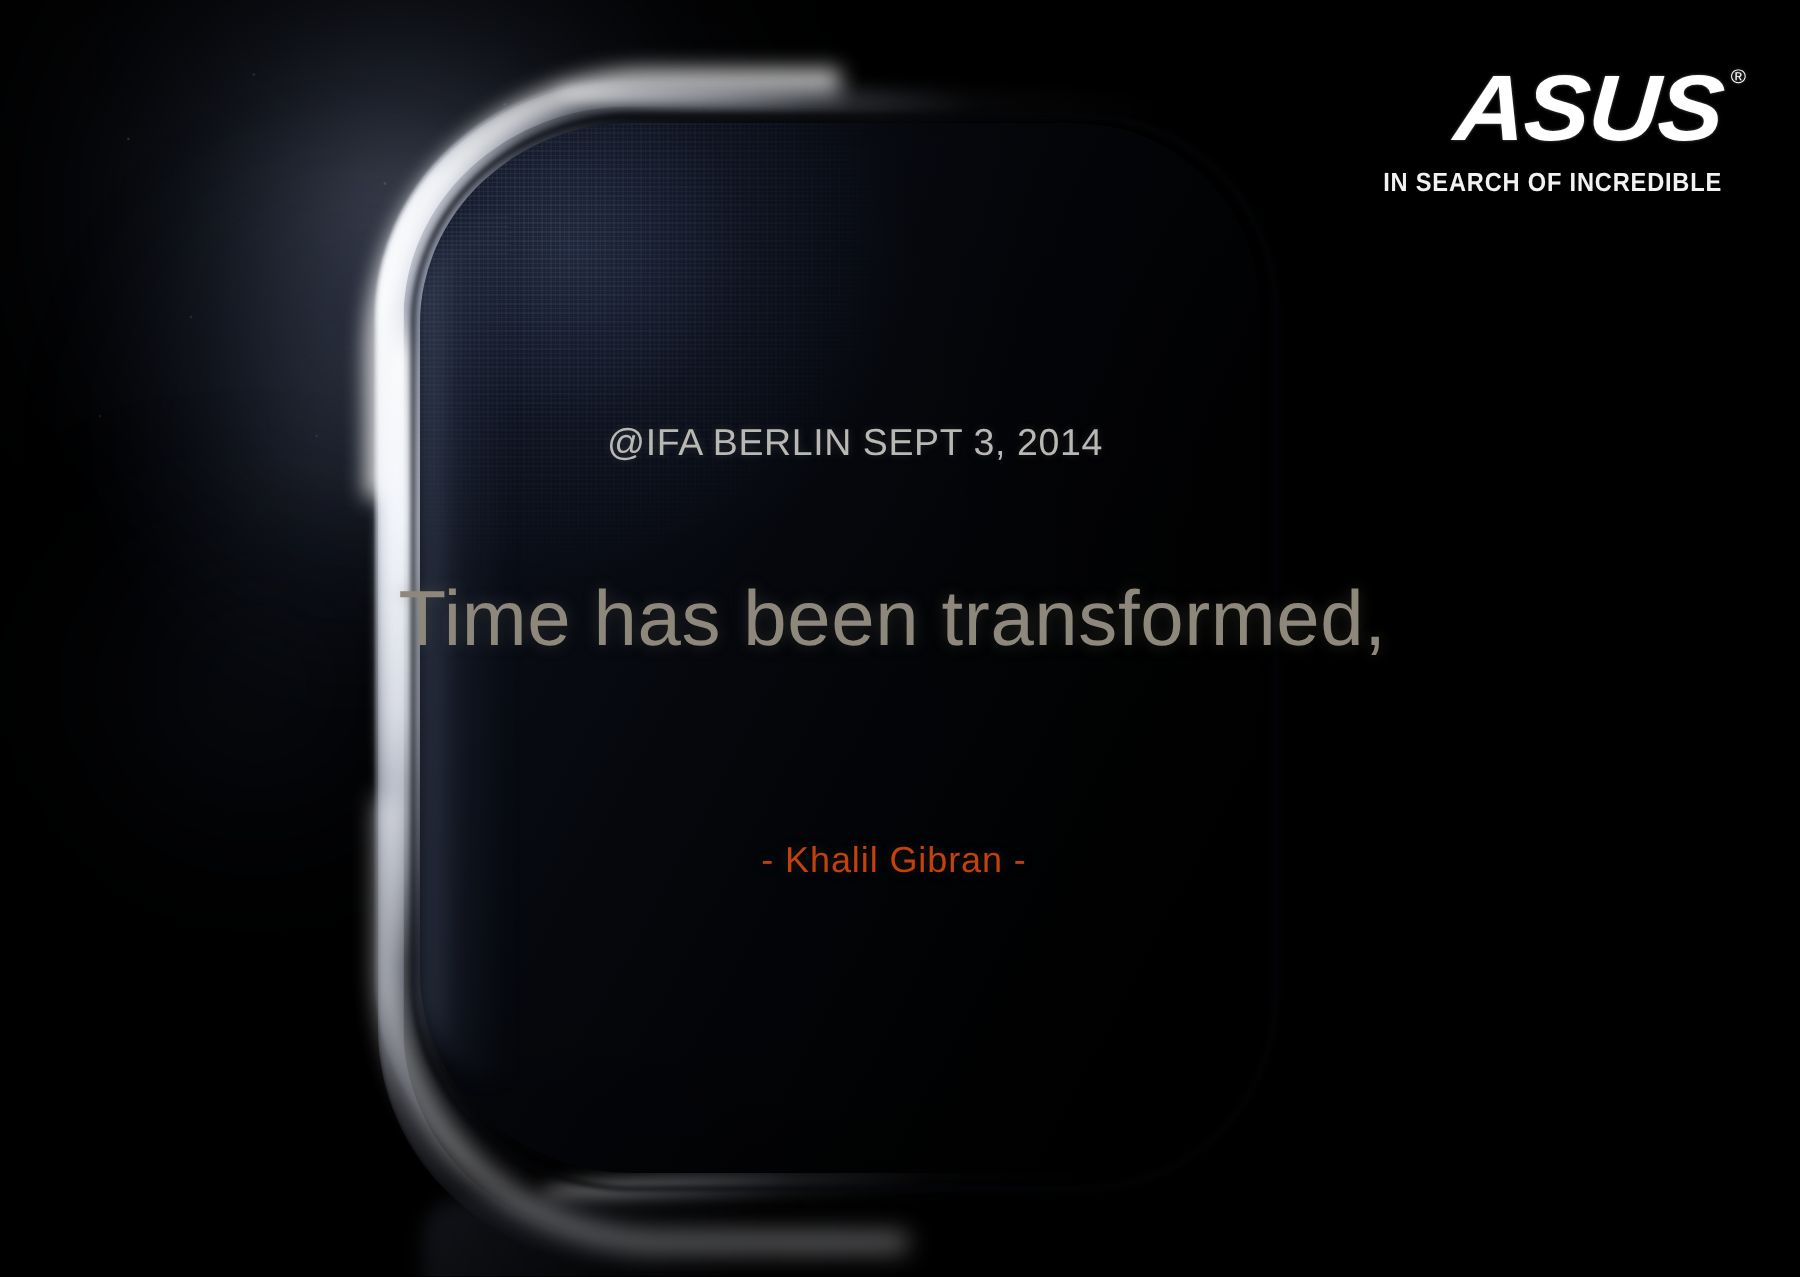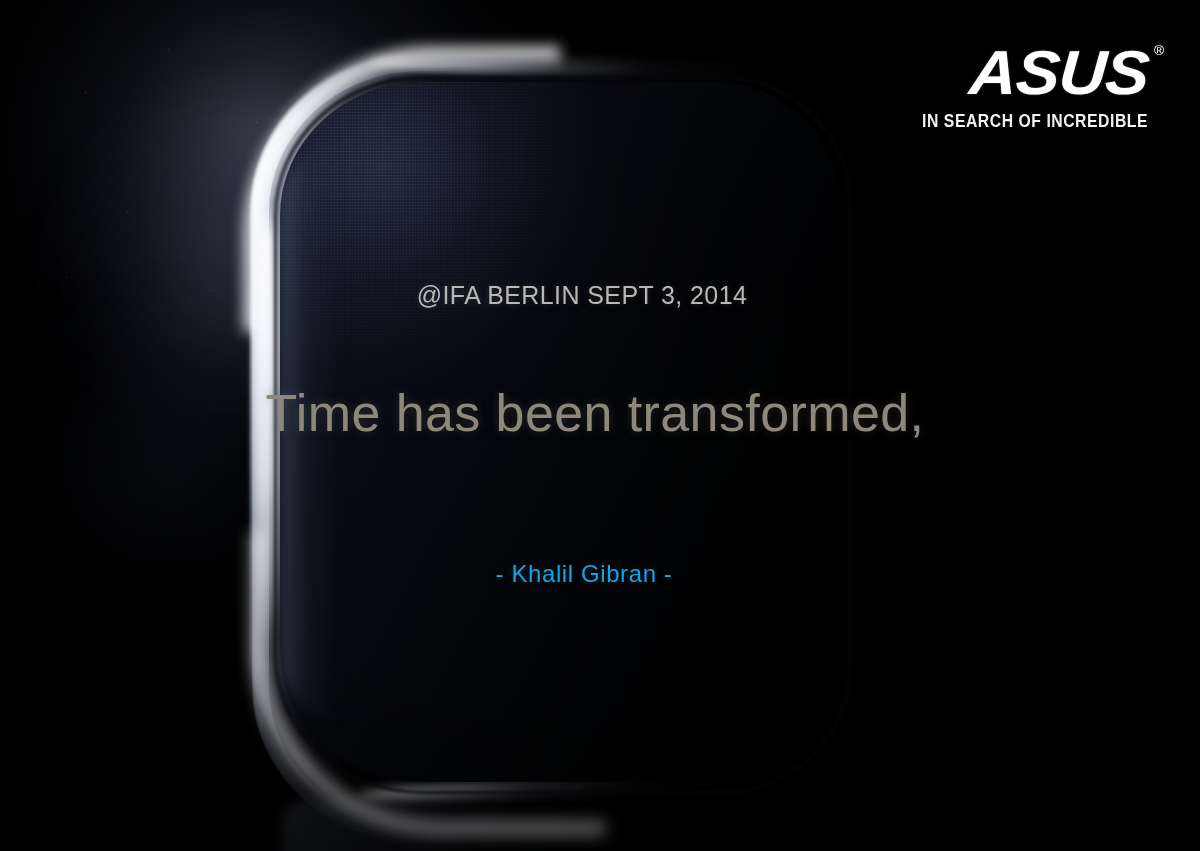--- a/index.html
+++ b/index.html
@@ -359,21 +359,21 @@
   .copy-block {
     position: absolute;
     left: 0;
     top: 0;
     width: 1200px;
     text-align: center;
     pointer-events: none;
   }
   .event-line {
     position: absolute;
-    left: 16px;
+    left: 4px;
     top: 281px;
     width: 1132px;
     font-family: "Liberation Sans", sans-serif;
     font-size: 25px;
     font-weight: normal;
     letter-spacing: 0.4px;
     color: #b9b8b4;
     text-shadow: 0 0 6px rgba(120,120,115,0.30);
   }
   .quote {
@@ -388,28 +388,28 @@
     letter-spacing: 0.4px;
     color: #8d887b;
     text-shadow: 0 0 10px rgba(110,106,94,0.35);
   }
   .quote .qline {
     display: block;
     white-space: nowrap;
   }
   .attribution {
     position: absolute;
-    left: 0;
+    left: 12px;
     top: 560px;
     width: 1168px;
     font-family: "Liberation Sans", sans-serif;
     font-size: 24px;
     font-weight: normal;
     letter-spacing: 0.6px;
-    color: #0ea5e9;
+    color: #c2410c;
     text-shadow: 0 0 8px rgba(100,98,90,0.28);
   }
 </style>
 </head>
 <body>
 
 <div id="stage">
 
   <div class="bg-glow-main"></div>
   <div class="bg-glow-soft"></div>

